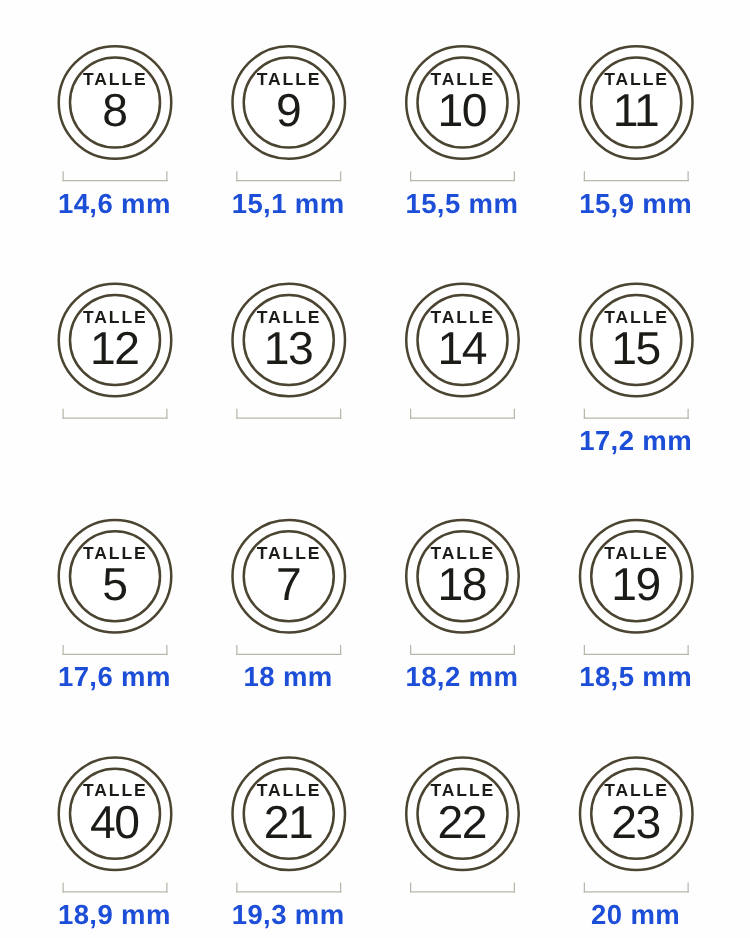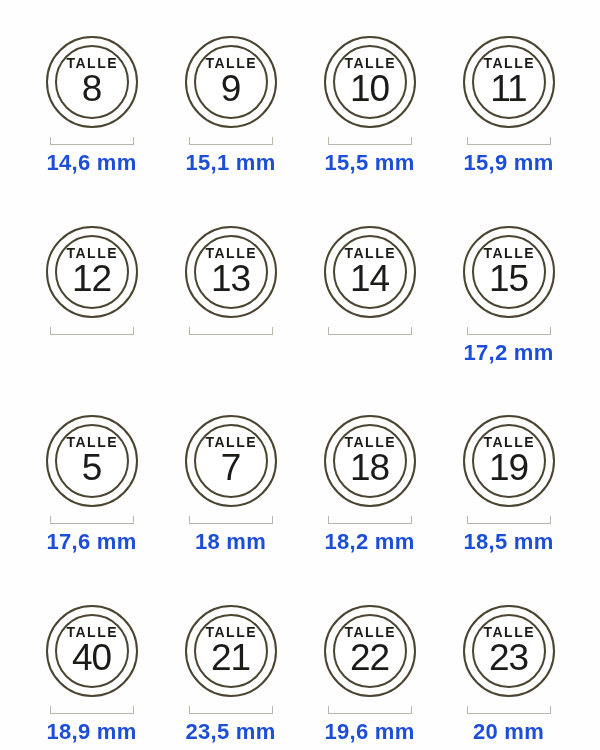--- a/index.html
+++ b/index.html
@@ -230,32 +230,31 @@
   </div>
 
   <div class="cell">
     <div class="ring-outer">
       <div class="ring-inner">
         <span class="talle">TALLE</span>
         <span class="num">21</span>
       </div>
     </div>
     <div class="bracket"></div>
-    <div class="mm">23,5 mm</div>
+    <div class="mm">19,3 mm</div>
   </div>
 
   <div class="cell">
     <div class="ring-outer">
       <div class="ring-inner">
         <span class="talle">TALLE</span>
         <span class="num">22</span>
       </div>
     </div>
     <div class="bracket"></div>
-    <div class="mm">19,6 mm</div>
   </div>
 
   <div class="cell">
     <div class="ring-outer">
       <div class="ring-inner">
         <span class="talle">TALLE</span>
         <span class="num">23</span>
       </div>
     </div>
     <div class="bracket"></div>

